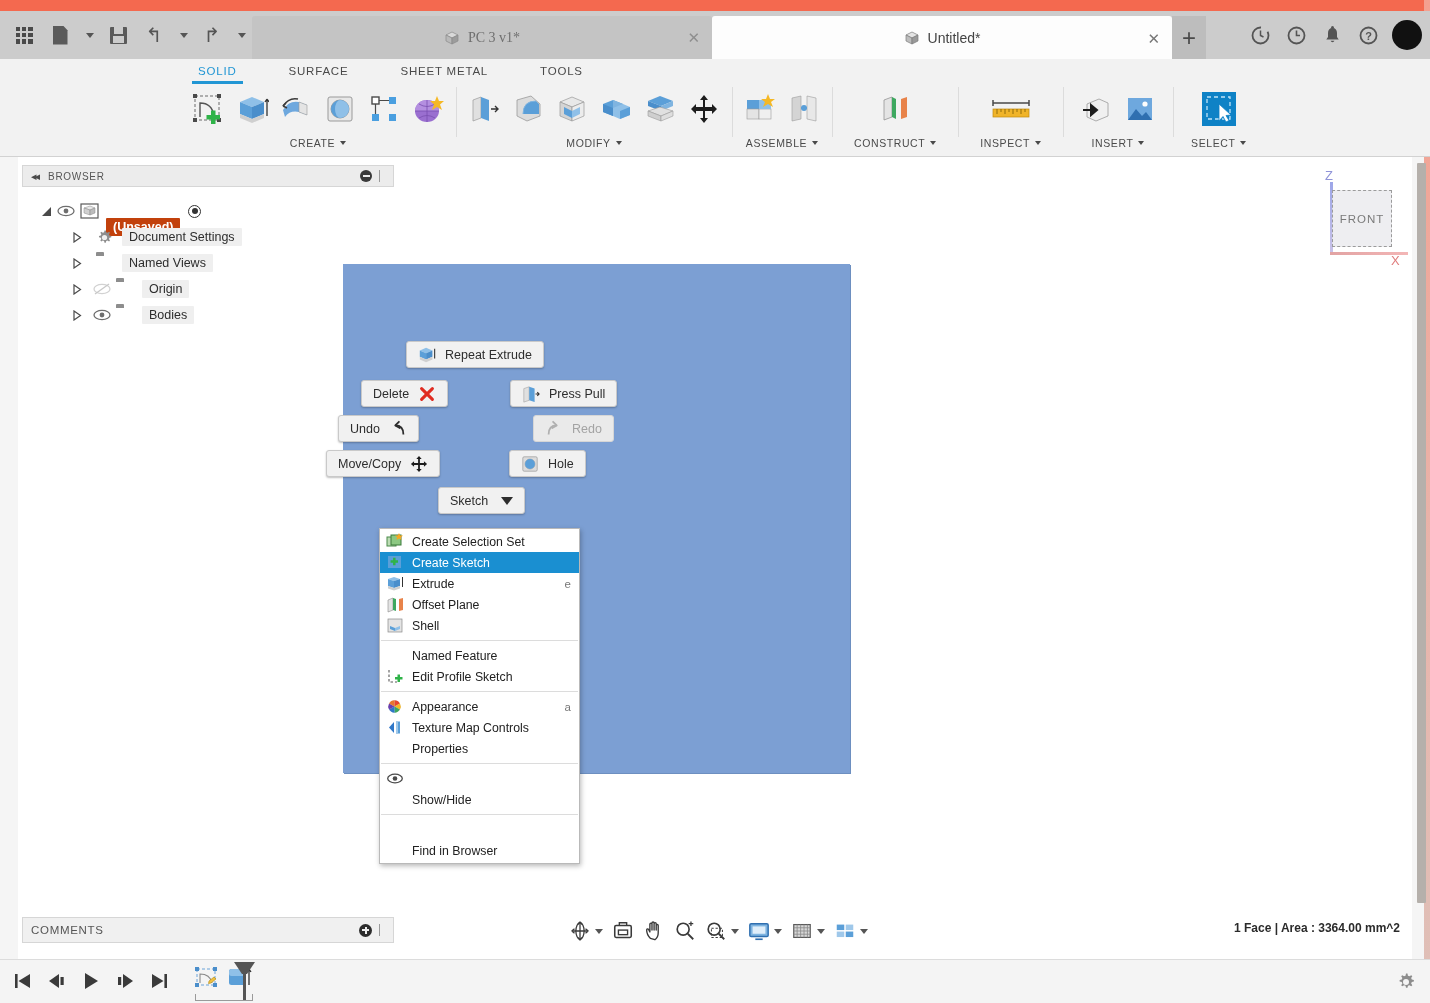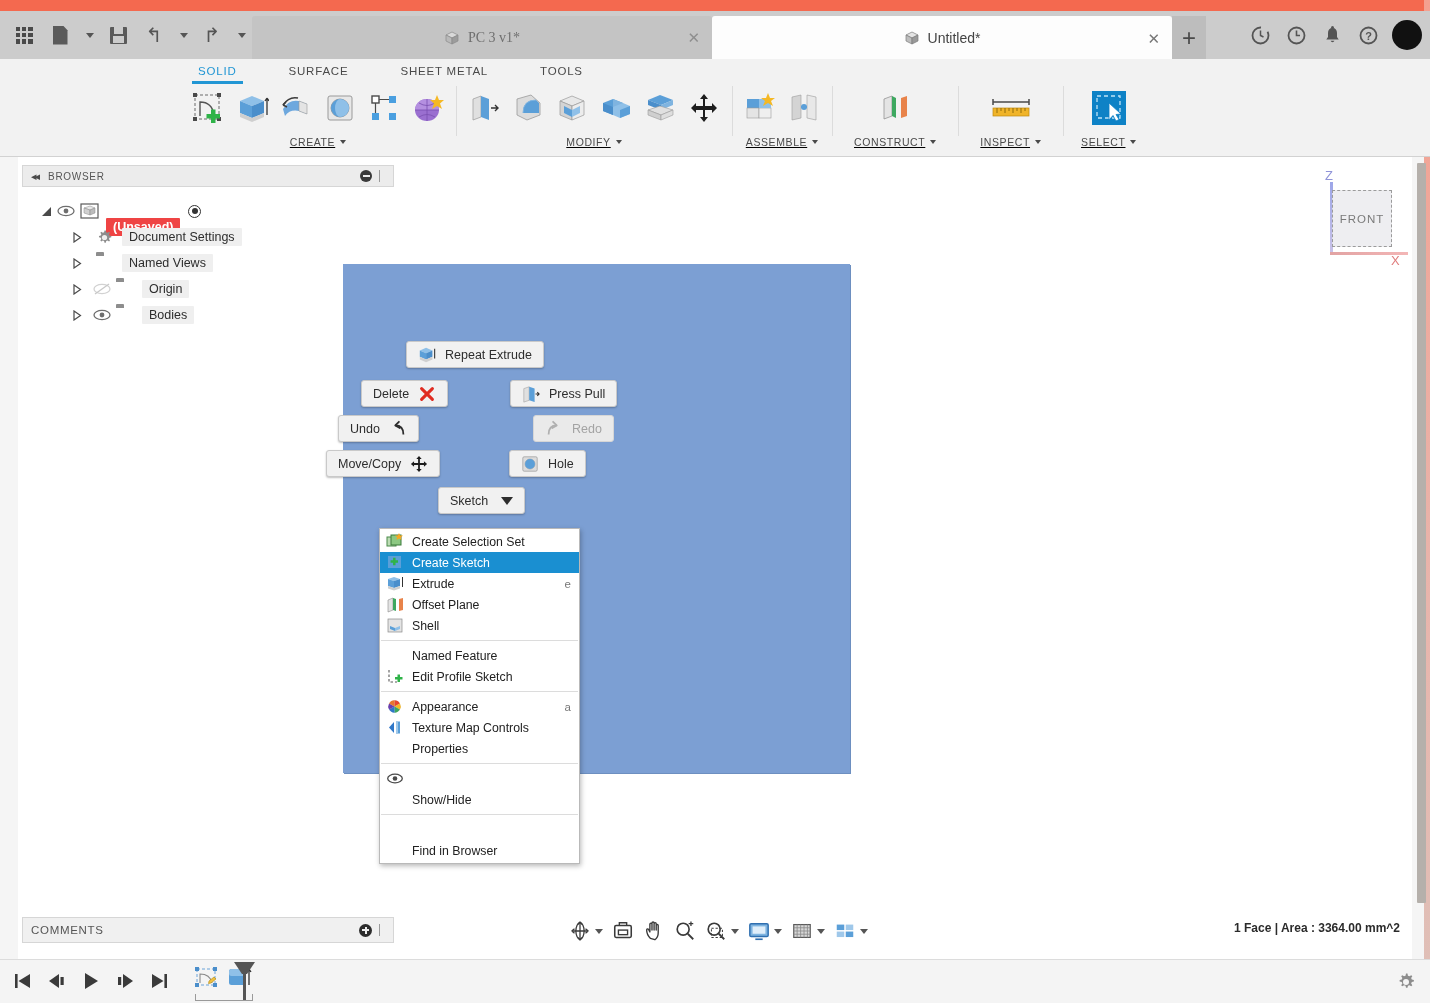--- a/index.html
+++ b/index.html
@@ -133,21 +133,21 @@
     padding: 4px 18px; cursor: pointer; position: relative;
   }
   .ws-tab.active { color: #2196d4; }
   .ws-tab.active::after {
     content:""; position:absolute; left: 12px; right: 12px; bottom: -3px;
     height: 3px; background: #2196d4;
   }
 
   .ribbon-groups {
     position: absolute; left: 180px; top: 22px; right: 0; height: 76px;
-    display: flex; align-items: center; text-decoration: underline;
+    display: flex; align-items: flex-end;
   }
   .rgroup {
     display: flex; flex-direction: column; align-items: center;
     padding: 0 7px; height: 74px; position: relative;
   }
   .rgroup + .rgroup::before {
     content:""; position: absolute; left: 0; top: 4px; bottom: 20px;
     width: 1px; background: #dcdcdc;
   }
   .ricons { display: flex; align-items: center; gap: 2px; height: 52px; }
@@ -208,21 +208,21 @@
   .tree-icon { width: 19px; height: 16px; margin-right: 7px; flex: 0 0 auto; }
   .folder {
     width: 18px; height: 14px; background: #8d8d8d; border-radius: 1px;
     position: relative;
   }
   .folder::before {
     content:""; position:absolute; left:0; top:-3px; width:8px; height:4px;
     background:#8d8d8d; border-radius: 1px 1px 0 0;
   }
   .tree-label { background: #efefef; padding: 2px 7px; border-radius: 1px; }
-  .tree-label.selected { background: #ef4444; color:#fff; font-weight: 700; margin-top: 32px; }
+  .tree-label.selected { background: #c2410c; color:#fff; font-weight: 700; margin-top: 32px; }
   .radio-dot {
     width: 13px; height: 13px; border: 1.5px solid #333; border-radius: 50%;
     margin-left: 8px; display:flex;align-items:center;justify-content:center;
     cursor:pointer;
   }
   .radio-dot i { width:6px;height:6px;border-radius:50%;background:#333; }
 
   
   .face {
     position: absolute; left: 343px; top: 264px; width: 507px; height: 509px;
@@ -629,20 +629,41 @@
               </g>
             </svg>
           </div>
         </div>
         <div class="rlabel">
           <span>INSPECT</span>
           <span class="caret-sm"></span>
         </div>
       </div>
 
+      <div class="rgroup" style="padding:0 12px;">
+        <div class="ricons">
+          <div class="ricon">
+            <svg width="34" height="34" viewBox="0 0 34 34">
+              <polygon points="8,12 20,7 29,11 29,24 17,29 8,25" fill="#f0f0f0" stroke="#9a9a9a" stroke-width=".8"></polygon>
+              <path d="M4 18 h12 M12 13 l6 5 l-6 5 z" fill="#1d1d1d" stroke="#1d1d1d" stroke-width="2"></path>
+            </svg>
+          </div>
+          <div class="ricon">
+            <svg width="34" height="34" viewBox="0 0 34 34">
+              <rect x="5" y="6" width="24" height="22" fill="#6ea8de"></rect>
+              <circle cx="22" cy="12" r="2.6" fill="#fdfdfd"></circle>
+              <polygon points="5,28 13,17 19,24 23,20 29,28" fill="#2f6fb0"></polygon>
+            </svg>
+          </div>
+        </div>
+        <div class="rlabel">
+          <span>INSERT</span>
+          <span class="caret-sm"></span>
+        </div>
+      </div>
 
       <div class="rgroup" style="padding:0 18px;">
         <div class="ricons">
           <div class="ricon">
             <svg width="36" height="36" viewBox="0 0 36 36">
               <rect x="1" y="1" width="34" height="34" fill="#0e82c6"></rect>
               <rect x="6" y="6" width="23" height="22" fill="none" stroke="#bfe3f7" stroke-width="1.3" stroke-dasharray="4 3"></rect>
               <polygon points="18,13 18,30 22,25.5 25,31 28,29.5 25,24.5 30,24" fill="#fff" stroke="#0e82c6" stroke-width=".8"></polygon>
             </svg>
           </div>

